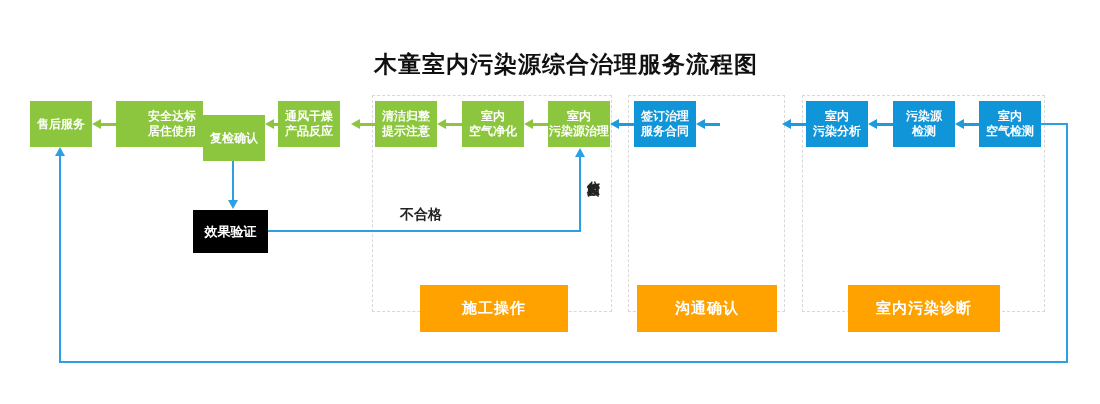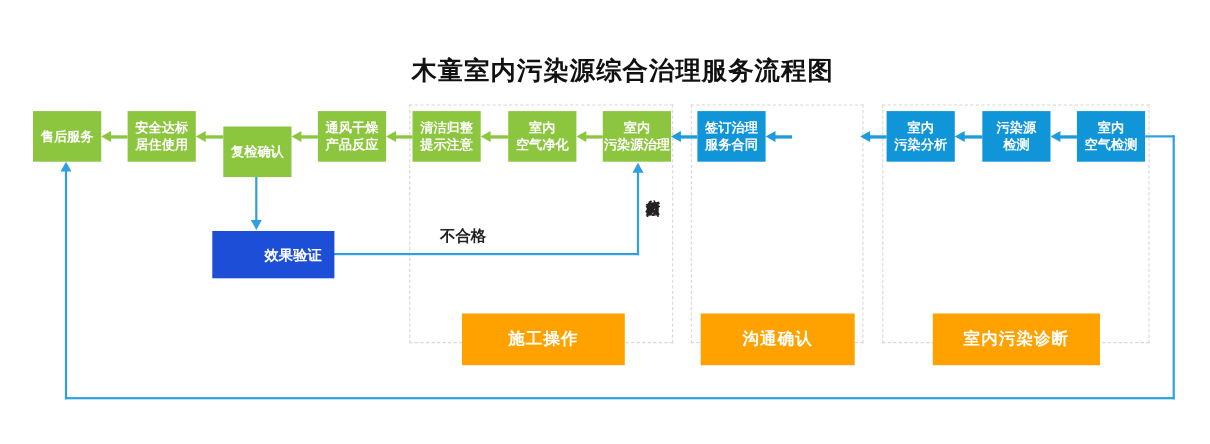--- a/index.html
+++ b/index.html
@@ -34,23 +34,23 @@
   .arrow.blue .shaft{background:#1E9BDC;}
   .arrow.blue .head{border-right-color:#1E9BDC;}
   
   .hline,.vline{position:absolute;background:#2E9FE2;}
   .tri-up{position:absolute;width:0;height:0;
     border-left:5px solid transparent;border-right:5px solid transparent;border-bottom:9px solid #2E9FE2;}
   .tri-down{position:absolute;width:0;height:0;
     border-left:5px solid transparent;border-right:5px solid transparent;border-top:9px solid #2E9FE2;}
   
   .vbox{
-    position:absolute;left:193px;top:210px;width:75px;height:43px;background:#1d4ed8;
+    position:absolute;left:193px;top:210px;width:75px;height:43px;background:#000000;
     display:flex;align-items:center;justify-content:center;
-    color:#fff;font-size:13px;font-weight:bold;padding-left:36px;
+    color:#fff;font-size:13px;font-weight:bold;
   }
   .glabel{
     position:absolute;top:285px;height:47px;background:#FFA200;
     display:flex;align-items:center;justify-content:center;
     color:#fff;font-size:15px;font-weight:bold;letter-spacing:1px;
   }
   
   .ann{position:absolute;color:#222;font-weight:bold;}
   .ann.fail{left:400px;top:206px;font-size:14px;}
   .ann.analyze{left:584px;top:171px;font-size:13px;writing-mode:vertical-rl;letter-spacing:1px;height:56px;}
@@ -73,24 +73,24 @@
   <div class="vline" style="left:579px;top:156px;width:2px;height:76px;"></div>
   <div class="tri-up" style="left:575px;top:148px;"></div>
 
   <div class="hline" style="left:1041px;top:123px;width:27px;height:2px;"></div>
   <div class="vline" style="left:1066px;top:123px;width:2px;height:240px;"></div>
   <div class="hline" style="left:59px;top:361px;width:1009px;height:2px;"></div>
   <div class="vline" style="left:59px;top:155px;width:2px;height:208px;"></div>
   <div class="tri-up" style="left:55px;top:147px;"></div>
 
   <div class="step green" style="left:30px;">售后服务</div>
-  <div class="step green" style="left:116px;">安全达标
+  <div class="step green" style="left:116px;padding-left:25px;">安全达标
 居住使用</div>
   <div class="step green" style="left:203px;margin-top:14px;">复检确认</div>
-  <div class="step green" style="left:289px;">通风干燥
+  <div class="step green" style="left:278px;">通风干燥
 产品反应</div>
   <div class="step green" style="left:375px;">清洁归整
 提示注意</div>
   <div class="step green" style="left:462px;">室内
 空气净化</div>
   <div class="step green" style="left:548px;">室内
 污染源治理</div>
   <div class="step blue" style="left:634px;">签订治理
 服务合同</div>
   <div class="step blue" style="left:806px;">室内

